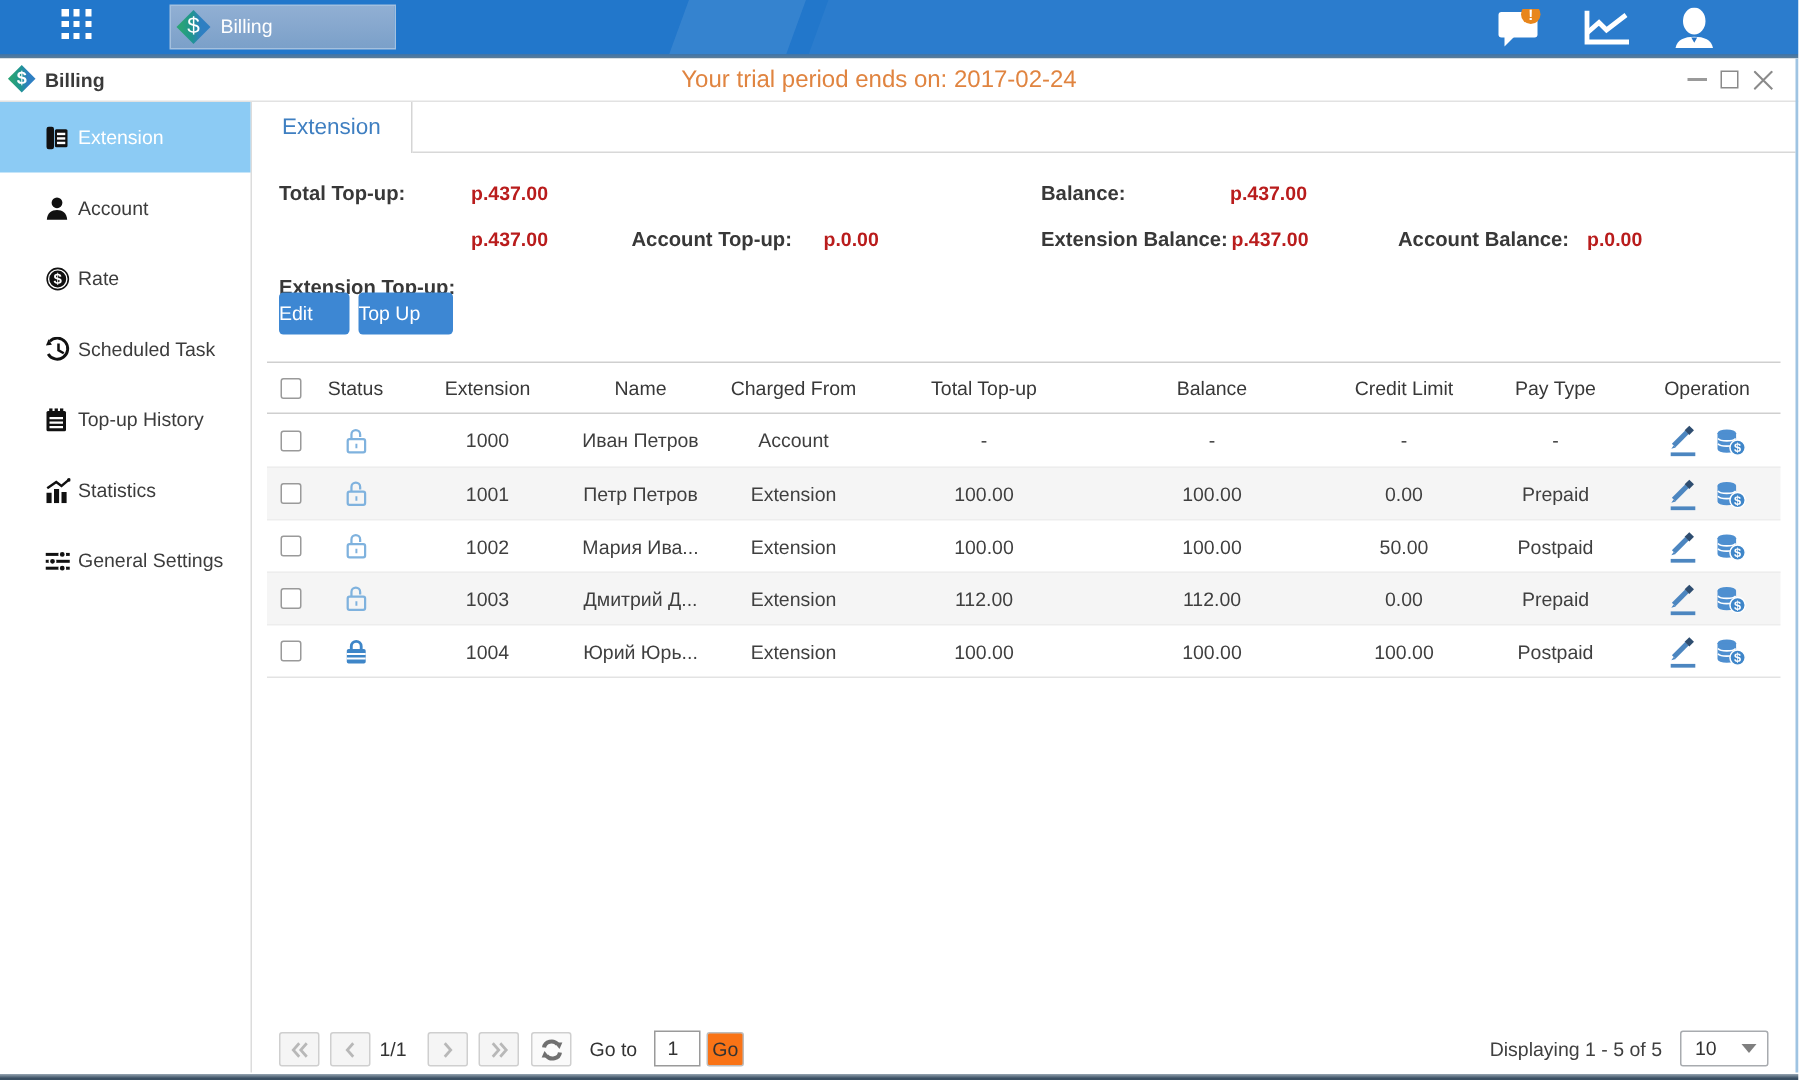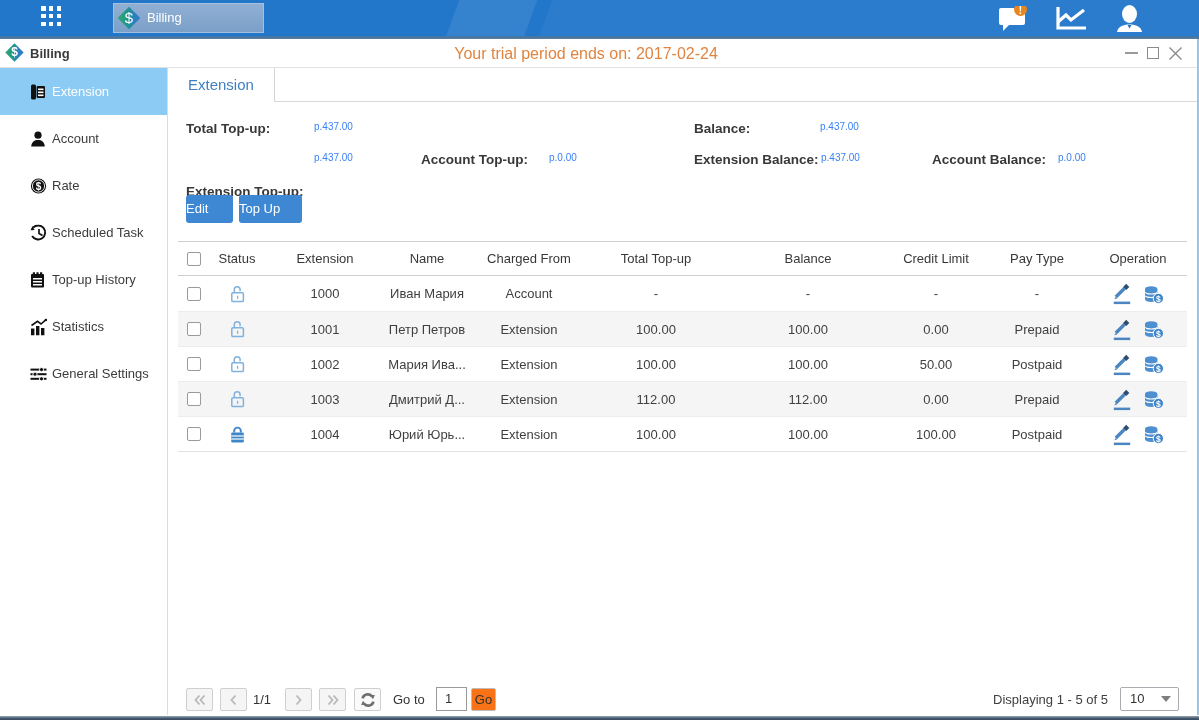--- a/index.html
+++ b/index.html
@@ -38,21 +38,21 @@
 
 
 #rightborder { left:1197px; top:39px; width:2px; height:676px; background:#9fc4e2; }
 #bottombar { left:0; top:716px; width:1199px; height:4px; background:linear-gradient(#97a6b3,#3a4f63 70%); }
 
 
 #tabstrip-line { left:275px; top:101px; width:922px; height:1px; background:#d8d8d8; }
 #tab { left:168px; top:68px; width:107px; height:34px; background:#fff; border-right:1px solid #d5d5d5;
   line-height:33px; padding-left:20px; font-size:15px; color:#3f7fc1; }
 .slabel { position:absolute; font-size:13.5px; font-weight:bold; color:#383838; white-space:nowrap; }
-.sval { position:absolute; font-size:10px; color:#3b82f6; white-space:nowrap; }
+.sval { position:absolute; font-size:13px; color:#b91c1c; white-space:nowrap;font-weight:bold; }
 .btn { position:absolute; height:28px; background:#3d87d3; border-radius:3px; color:#fff;
   font-size:13px; text-align:left; line-height:28px; }
 
 
 #tbl { left:178px; top:241px; width:1009px; border-top:1px solid #cfcfcf; }
 .trow { position:relative; width:1009px; }
 #thead { height:34px; border-bottom:1px solid #cfcfcf; }
 .r { height:35px; }
 .r + .r { border-top:1px solid #ededed; }
 .r.odd { background:#f5f5f5; }
@@ -251,21 +251,21 @@
           <div class="ck"></div>
         </div>
         <div class="c col-st">
           <svg width="15" height="18" viewBox="0 0 15 18">
             <rect x="1.8" y="7.8" width="11.6" height="8.8" rx="1.2" fill="none" stroke="#7fb2de" stroke-width="1.5"></rect>
             <path d="M4.3 7.8 L4.3 4.6 A2.9 2.9 0 0 1 10.1 4.6 L10.1 6.3" fill="none" stroke="#7fb2de" stroke-width="1.5"></path>
             <line x1="7.6" y1="10.8" x2="7.6" y2="13.8" stroke="#7fb2de" stroke-width="1.3"></line>
           </svg>
         </div>
         <div class="c col-ext">1000</div>
-        <div class="c col-nm">Иван Мария</div>
+        <div class="c col-nm">Иван Петров</div>
         <div class="c col-cf">Account</div>
         <div class="c col-tt">-</div>
         <div class="c col-bl">-</div>
         <div class="c col-cl">-</div>
         <div class="c col-pt">-</div>
         <div class="c col-op">
           <span style="margin-right:12px;display:inline-flex;">
             <svg width="20" height="23" viewBox="0 0 20 23">
               <line x1="3.8" y1="15" x2="12.6" y2="6.2" stroke="#4c86c0" stroke-width="3.4"></line>
               <rect x="12" y="2.7" width="4.4" height="4.4" transform="rotate(45 14.2 4.9)" fill="#2e4d70"></rect>

